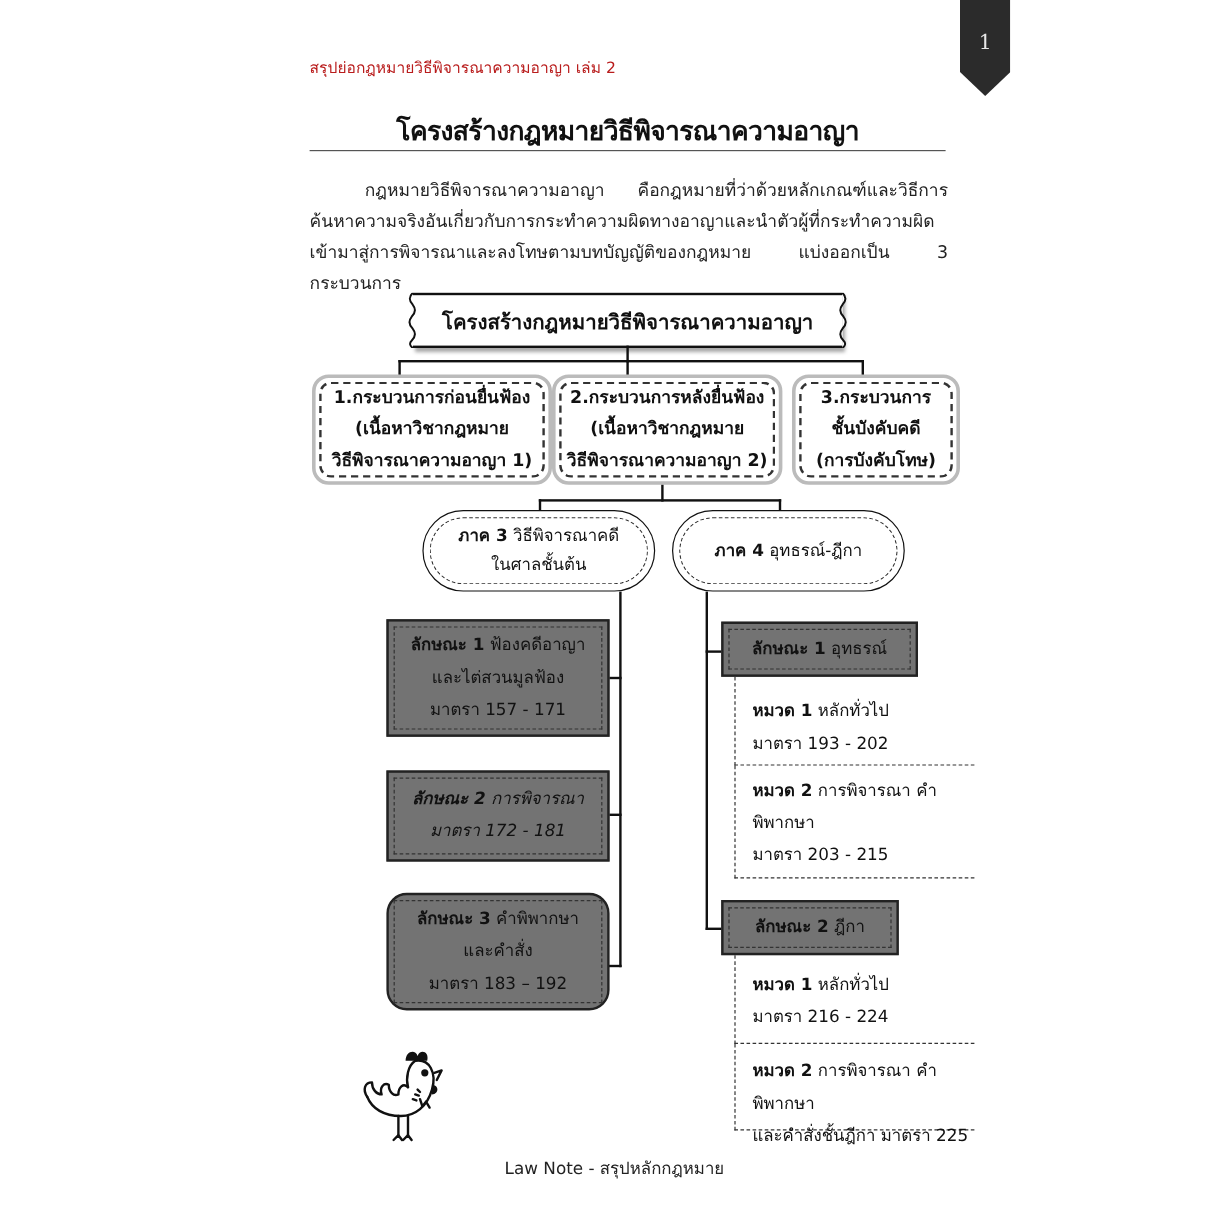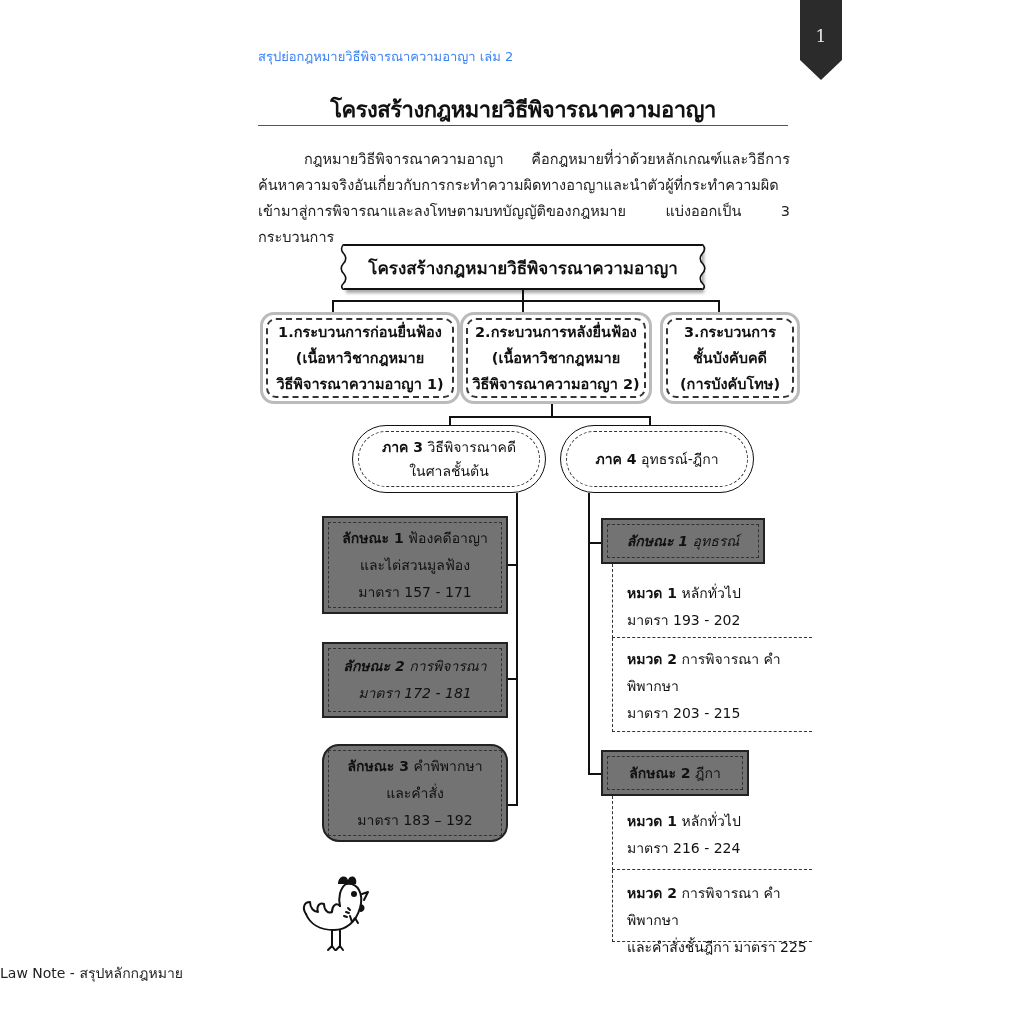--- a/index.html
+++ b/index.html
@@ -1,19 +1,19 @@
 <!DOCTYPE html>
 <html><head>
 <meta charset="utf-8">
 <style>
   html, body { margin: 0; padding: 0; background: #ffffff; }
   body { width: 1024px; height: 1024px; position: relative; overflow: hidden;
          font-family: "DejaVu Sans", "Liberation Sans", sans-serif; color: #111; }
   .abs { position: absolute; }
-  .running-header { left: 258px; top: 46px; font-size: 13px; color: #3b82f6; }
+  .running-header { left: 258px; top: 46px; font-size: 13px; color: #b91c1c; }
   .page-tab { left: 800px; top: 0; width: 42px; height: 80px; background: #2b2b2b;
               clip-path: polygon(0 0, 100% 0, 100% 75%, 50% 100%, 0 75%); }
   .page-tab span { position: absolute; left: 0; right: 0; top: 26px; text-align: center;
               color: #e8e8e8; font-size: 17px; font-family: "DejaVu Serif", serif; }
   .page-title { left: 258px; width: 530px; top: 92px; text-align: center; font-size: 22px;
                 font-weight: bold; letter-spacing: -0.5px; }
   .title-rule { left: 258px; top: 125px; width: 530px; height: 1px; background: #555; }
   .intro { left: 258px; top: 146px; width: 532px; font-size: 14.5px; line-height: 26px;
            text-align: justify; color: #222; }
   .intro .indent { display: inline-block; width: 46px; }
@@ -42,21 +42,21 @@
 
   .card { border: 2px solid #222; background: #737373; box-sizing: border-box; padding: 4px; }
   .card .inner { width: 100%; height: 100%; border: 1.4px dashed #333; box-sizing: border-box;
           display: flex; flex-direction: column; justify-content: center; align-items: center;
           font-size: 14px; line-height: 27px; text-align: center; }
 
   .sub { border-left: 1.4px dashed #333; border-bottom: 1.4px dashed #333; box-sizing: border-box;
          padding-left: 14px; font-size: 14px; line-height: 27px; }
 
   b { font-weight: bold; }
-  .footer { left: 0; width: 1024px; top: 962px; font-size: 14px; color: #222; }
+  .footer { left: 0; width: 1024px; top: 962px; text-align: center; font-size: 14px; color: #222; }
   .chicken { left: 298px; top: 872px; width: 80px; height: 84px; }
 </style>
 </head>
 <body>
 
 <div class="abs running-header">สรุปย่อกฎหมายวิธีพิจารณาความอาญา เล่ม 2</div>
 <div class="abs page-tab">
   <span>1</span>
 </div>
 
@@ -143,21 +143,21 @@
     <div><b>ลักษณะ 3</b> <span>คำพิพากษา</span></div>
     <div>และคำสั่ง</div>
     <div>มาตรา 183 – 192</div>
   </div>
 </div>
 
 <div class="line" style="left:588px;top:493px;width:2px;height:282px;"></div>
 <div class="line" style="left:588px;top:542px;width:14px;height:2px;"></div>
 <div class="line" style="left:588px;top:773px;width:14px;height:2px;"></div>
 
-<div class="abs card" style="left:601px;top:518px;width:164px;height:46px;font-style:italic;">
+<div class="abs card" style="left:601px;top:518px;width:164px;height:46px;">
   <div class="inner" style="justify-content:center;">
     <div><b>ลักษณะ 1</b> <span>อุทธรณ์</span></div>
   </div>
 </div>
 <div class="abs sub" style="left:612px;top:564px;width:200px;height:74px;padding-top:16px;">
   <div><b>หมวด 1</b> <span>หลักทั่วไป</span></div>
   <div>มาตรา 193 - 202</div>
 </div>
 <div class="abs sub" style="left:612px;top:638px;width:200px;height:94px;padding-top:8px;">
   <div><b>หมวด 2</b> <span>การพิจารณา คำพิพากษา</span></div>

